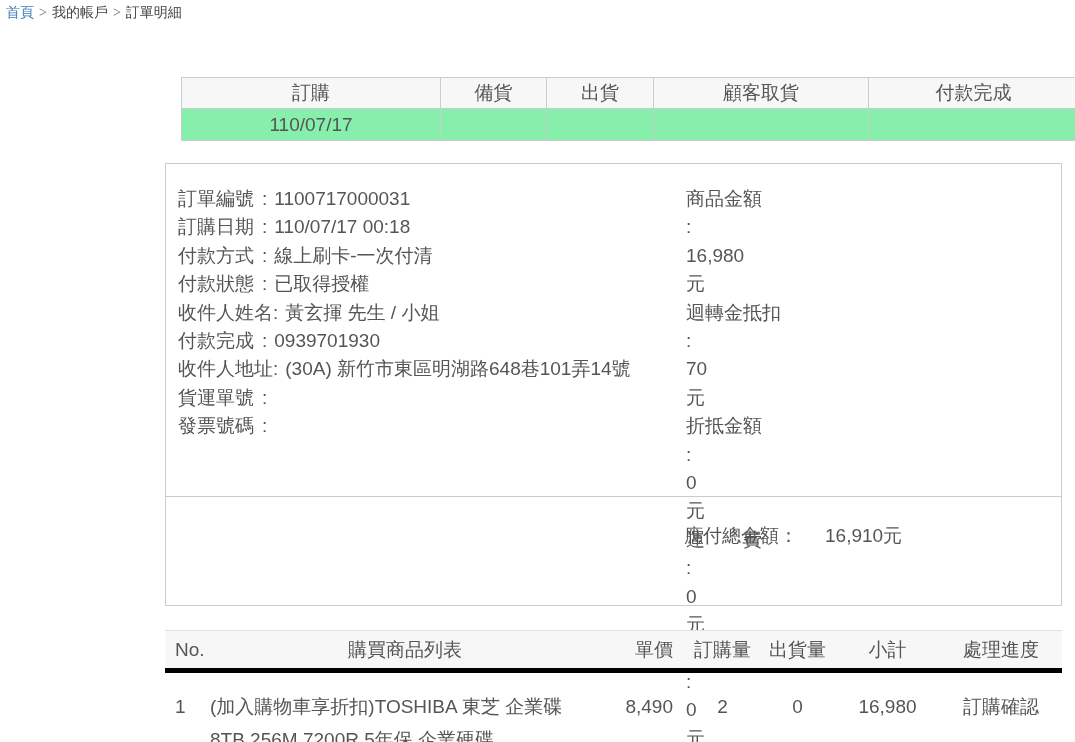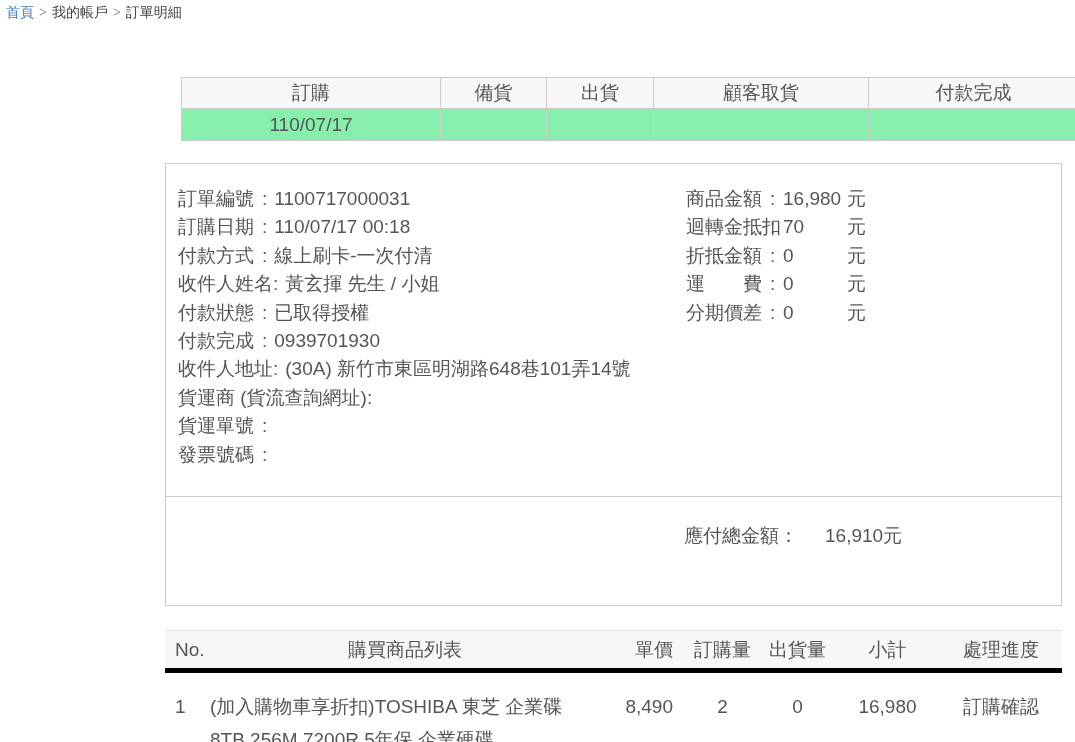--- a/index.html
+++ b/index.html
@@ -26,21 +26,21 @@
 
   
   .detail-box { position:absolute; top:163px; left:165px; width:897px; height:443px;
     border:1px solid #cccccc; background:#fff; }
   .detail-top { height:333px; border-bottom:1px solid #cccccc; padding:21px 0 0 12px; display:flex; }
   .col-left { width:508px; }
   .col-right { flex:1; }
   .info-row { line-height:28.4px; white-space:nowrap; }
   .info-label { display:inline-block; min-width:84px; }
   .info-colon { margin-right:7px; }
-  .amount-row { line-height:28.4px; display:flex; white-space:nowrap; }
+  .amount-row { line-height:28.4px; display:flex; white-space:nowrap;flex-direction:column; }
   .amount-label { width:84px; }
   .amount-colon { width:13px; }
   .amount-value { width:64px; }
   .detail-bottom { padding:24px 0 0 518px; line-height:29px; white-space:nowrap; }
   .total-value { margin-left:27px; }
 
   
   table.items-table { position:absolute; top:630px; left:165px; width:897px;
     border-collapse:collapse; table-layout:fixed; }
   table.items-table th { background:#f7f7f7; border-top:1px solid #e2e2e2;
@@ -94,33 +94,30 @@
         <div class="info-row">
           <span class="info-label">訂單編號</span><span class="info-colon">:</span><span>1100717000031</span>
         </div>
         <div class="info-row">
           <span class="info-label">訂購日期</span><span class="info-colon">:</span><span>110/07/17 00:18</span>
         </div>
         <div class="info-row">
           <span class="info-label">付款方式</span><span class="info-colon">:</span><span>線上刷卡-一次付清</span>
         </div>
         <div class="info-row">
-          <span class="info-label">收件人姓名</span><span class="info-colon">:</span><span>黃玄揮 先生 / 小姐</span>
+          <span class="info-label">付款狀態</span><span class="info-colon">:</span><span>已取得授權</span>
         </div>
         <div class="info-row">
-          <span class="info-label">付款狀態</span><span class="info-colon">:</span><span>已取得授權</span>
+          <span class="info-label">收件人姓名</span><span class="info-colon">:</span><span>黃玄揮 先生 / 小姐</span>
         </div>
         <div class="info-row">
           <span class="info-label">付款完成</span><span class="info-colon">:</span><span>0939701930</span>
         </div>
         <div class="info-row">
           <span class="info-label">收件人地址</span><span class="info-colon">:</span><span>(30A) 新竹市東區明湖路648巷101弄14號</span>
-        </div>
-        <div class="info-row">
-          <span class="info-label">貨運商 (貨流查詢網址)</span><span class="info-colon">:</span><span></span>
         </div>
         <div class="info-row">
           <span class="info-label">貨運單號</span><span class="info-colon">:</span><span></span>
         </div>
         <div class="info-row">
           <span class="info-label">發票號碼</span><span class="info-colon">:</span><span></span>
         </div>
       </div>
 
       <div class="col-right">

